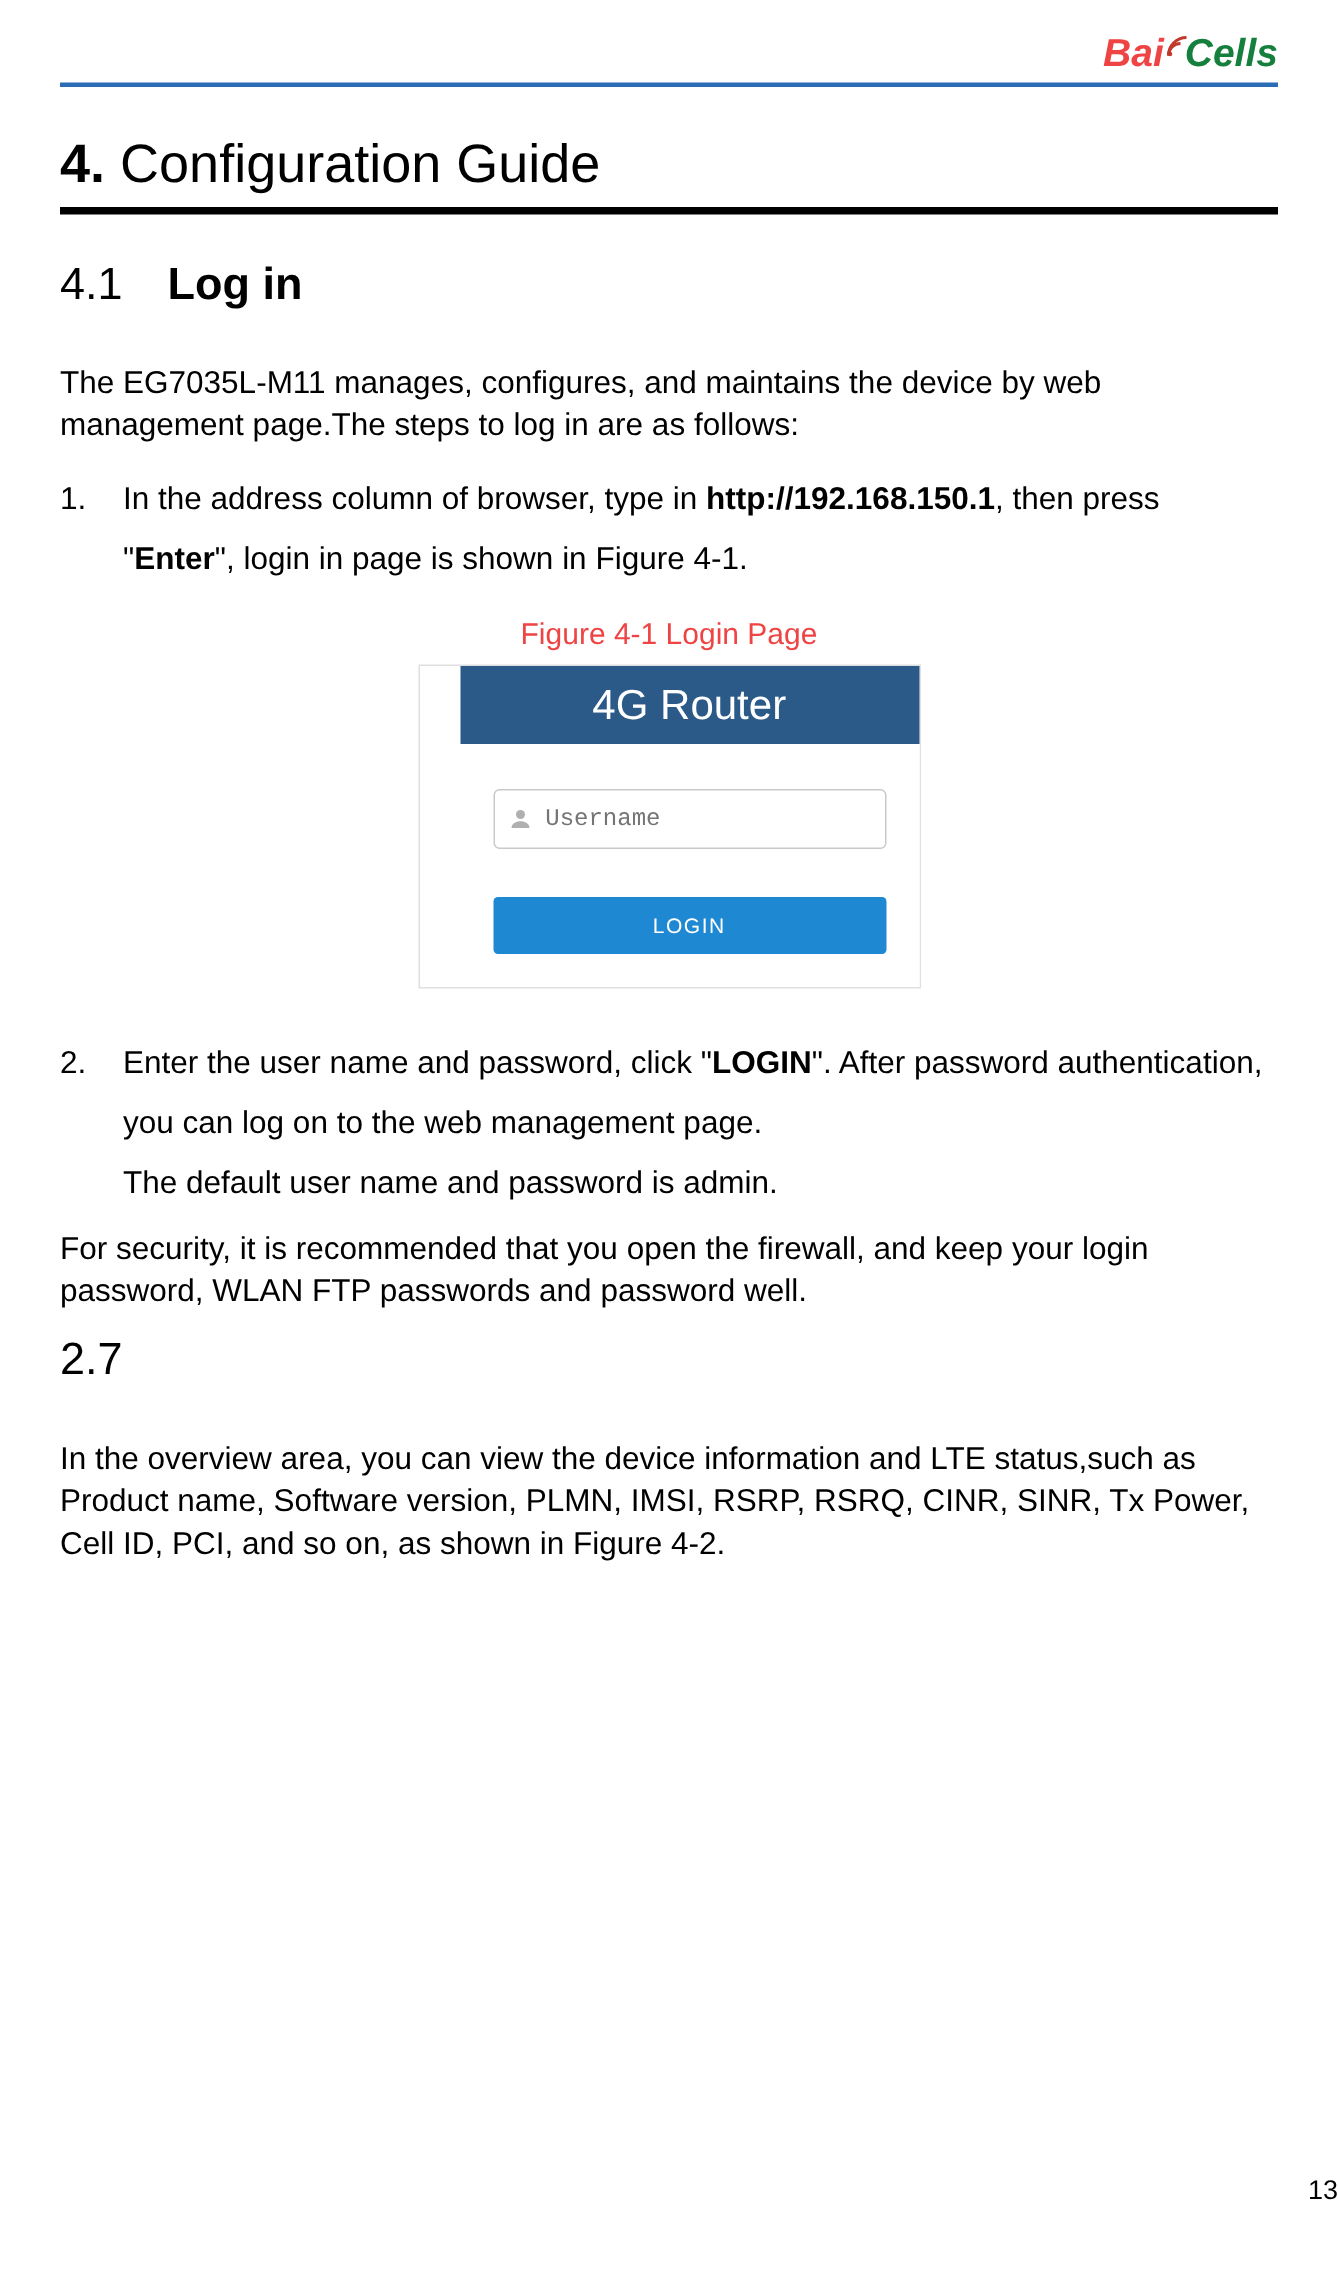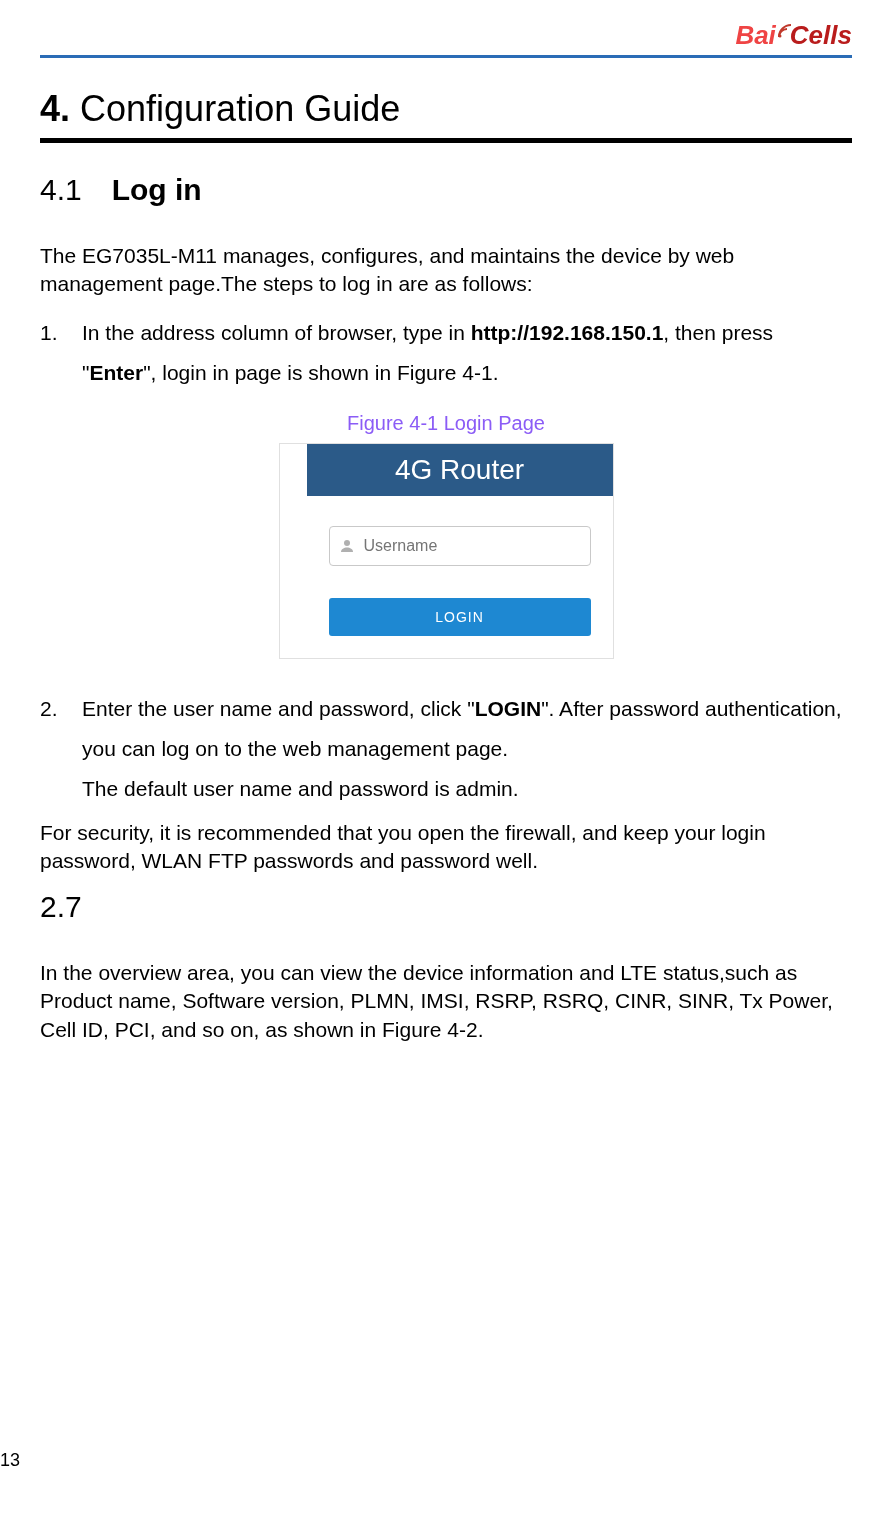--- a/index.html
+++ b/index.html
@@ -21,21 +21,21 @@
       margin-bottom: 30px;
     }
     .logo {
       display: flex;
       align-items: baseline;
       font-size: 26px;
       font-weight: bold;
       font-style: italic;
     }
     .logo-bai { color: #ef4444; }
-    .logo-cells { color: #b91c1c; font-style: italic; }
+    .logo-cells { color: #15803d; font-style: italic; }
     .logo-signal {
       position: relative;
       top: -6px;
       left: 2px;
       width: 14px;
       height: 14px;
     }
     .h1-main {
       font-size: 36px;
       font-weight: normal;
@@ -72,21 +72,21 @@
       line-height: 1.9;
       margin-bottom: 10px;
     }
     .list-num { min-width: 24px; }
     .list-body { flex: 1; }
     .bold { font-weight: bold; }
     .fig-caption {
       text-align: center;
       font-size: 20px;
       margin: 20px 0 8px;
-      color: #8b5cf6;
+      color: #ef4444;
     }
     .login-figure {
       width: 335px;
       margin: 0 auto 30px;
       border: 1px solid #e0e0e0;
       padding-left: 27px;
     }
     .login-header {
       background: #2b5a88;
       color: #fff;
@@ -115,39 +115,40 @@
       color: #9aa0a6;
     }
     .login-input {
       flex: 1;
       border: none;
       outline: none;
       font-size: 16px;
       color: #999;
       padding-right: 8px;
       background: transparent;
+      font-family: Liberation Mono, monospace;
     }
     .login-button {
       width: 100%;
       background: #1e88d2;
       color: #fff;
       border: none;
       height: 38px;
       font-size: 14px;
       letter-spacing: 1px;
       border-radius: 3px;
       margin-top: 18px;
       cursor: pointer;
     }
     .page-num {
       position: absolute;
       bottom: 42px;
       left: 0;
       right: 0;
-      text-align: left;
+      text-align: right;
       font-size: 18px;
     }
   </style>
 </head>
 <body>
 
 <div class="header-bar">
   <div class="logo">
     <span class="logo-bai">Bai</span>
     <svg class="logo-signal" viewBox="0 0 14 14">

